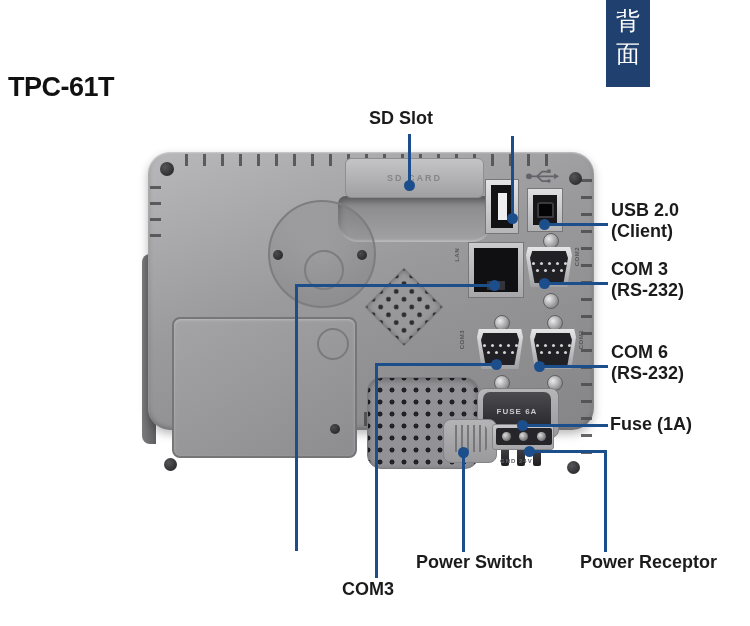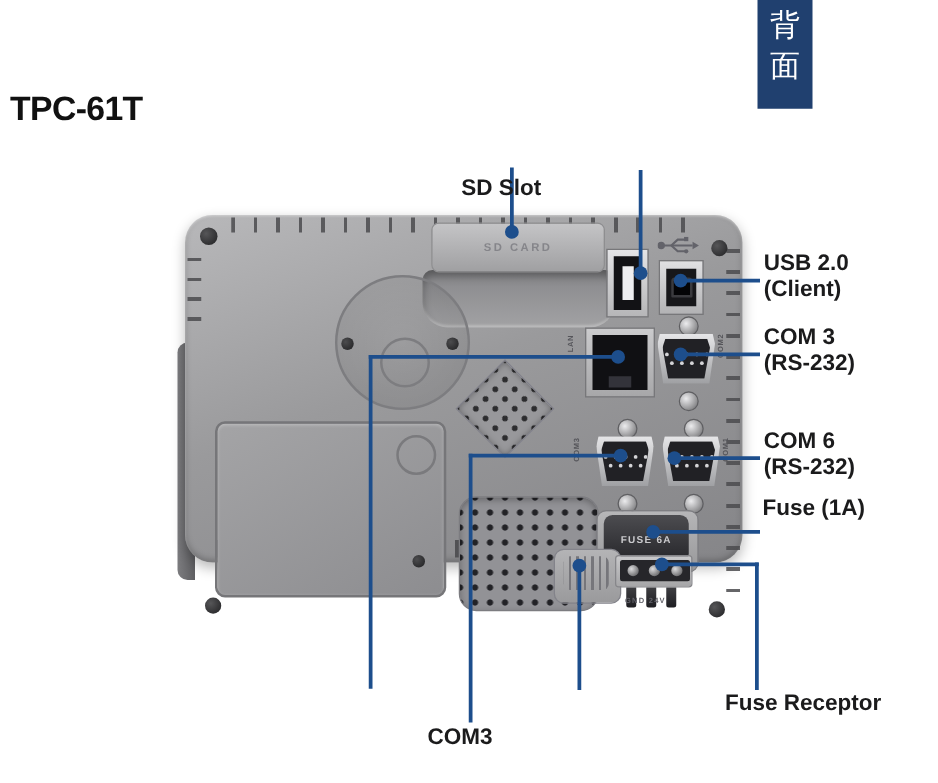--- a/index.html
+++ b/index.html
@@ -16,21 +16,21 @@
          display:flex;flex-direction:column;align-items:center;padding-top:7px;gap:5px;}
   .badge span{color:#fff;font-size:24px;line-height:28px;}
 
   
   .cl{position:absolute;background:#1d4e8c;}
   .cl.h{height:3px;}
   .cl.v{width:3px;}
   .dot{position:absolute;width:11px;height:11px;border-radius:50%;background:#1d4e8c;}
 
   
-  .device{position:absolute;left:148px;top:172px;width:446px;height:278px;}
+  .device{position:absolute;left:148px;top:152px;width:446px;height:278px;}
   .flange{position:absolute;left:-6px;top:102px;width:14px;height:190px;border-radius:8px 0 0 8px;
           background:linear-gradient(90deg,#7c7c7f,#5e5e61);}
   .dev-base{position:absolute;inset:0;border-radius:22px;
             background:linear-gradient(160deg,#b8b8ba,#9a9a9c 45%,#858588);
             box-shadow:0 4px 10px rgba(0,0,0,.28), inset 0 1px 2px rgba(255,255,255,.45), inset 0 -2px 5px rgba(0,0,0,.25);}
   .fins{position:absolute;opacity:.85;}
   .fins.top{left:37px;right:34px;top:2px;height:12px;
     background:repeating-linear-gradient(90deg,#4b4b4e 0 3px,transparent 3px 18px);}
   .fins.bottom{left:26px;width:324px;bottom:4px;height:14px;
     background:repeating-linear-gradient(90deg,#47474a 0 4px,transparent 4px 19px);}
@@ -298,32 +298,33 @@
   <div class="dot" style="left:507px;top:213px;"></div>
   <div class="dot" style="left:539px;top:219px;"></div>
   <div class="dot" style="left:539px;top:278px;"></div>
   <div class="dot" style="left:489px;top:280px;"></div>
   <div class="dot" style="left:534px;top:361px;"></div>
   <div class="dot" style="left:491px;top:359px;"></div>
   <div class="dot" style="left:517px;top:420px;"></div>
   <div class="dot" style="left:458px;top:447px;"></div>
   <div class="dot" style="left:524px;top:446px;"></div>
 
-  <div class="lbl" style="left:369px;top:108px;margin-top:32px;">SD Slot</div>
+  <div class="lbl" style="left:369px;top:108px;">SD Slot</div>
   <div class="lbl" style="left:611px;top:200px;">
     <span>USB 2.0</span><br>
     <span>(Client)</span>
   </div>
   <div class="lbl" style="left:611px;top:259px;">
     <span>COM 3</span><br>
     <span>(RS-232)</span>
   </div>
   <div class="lbl" style="left:611px;top:342px;">
     <span>COM 6</span><br>
     <span>(RS-232)</span>
   </div>
-  <div class="lbl" style="left:610px;top:396px;">Fuse (1A)</div>
+  <div class="lbl" style="left:610px;top:414px;">Fuse (1A)</div>
   <div class="lbl center" style="left:303px;top:579px;width:130px;">
     <span>COM3</span><br>
   </div>
-  <div class="lbl" style="left:580px;top:552px;">Fuse Receptor</div>
+  <div class="lbl" style="left:416px;top:552px;">Power Switch</div>
+  <div class="lbl" style="left:580px;top:552px;">Power Receptor</div>
 
 </div>
 
 </body></html>

